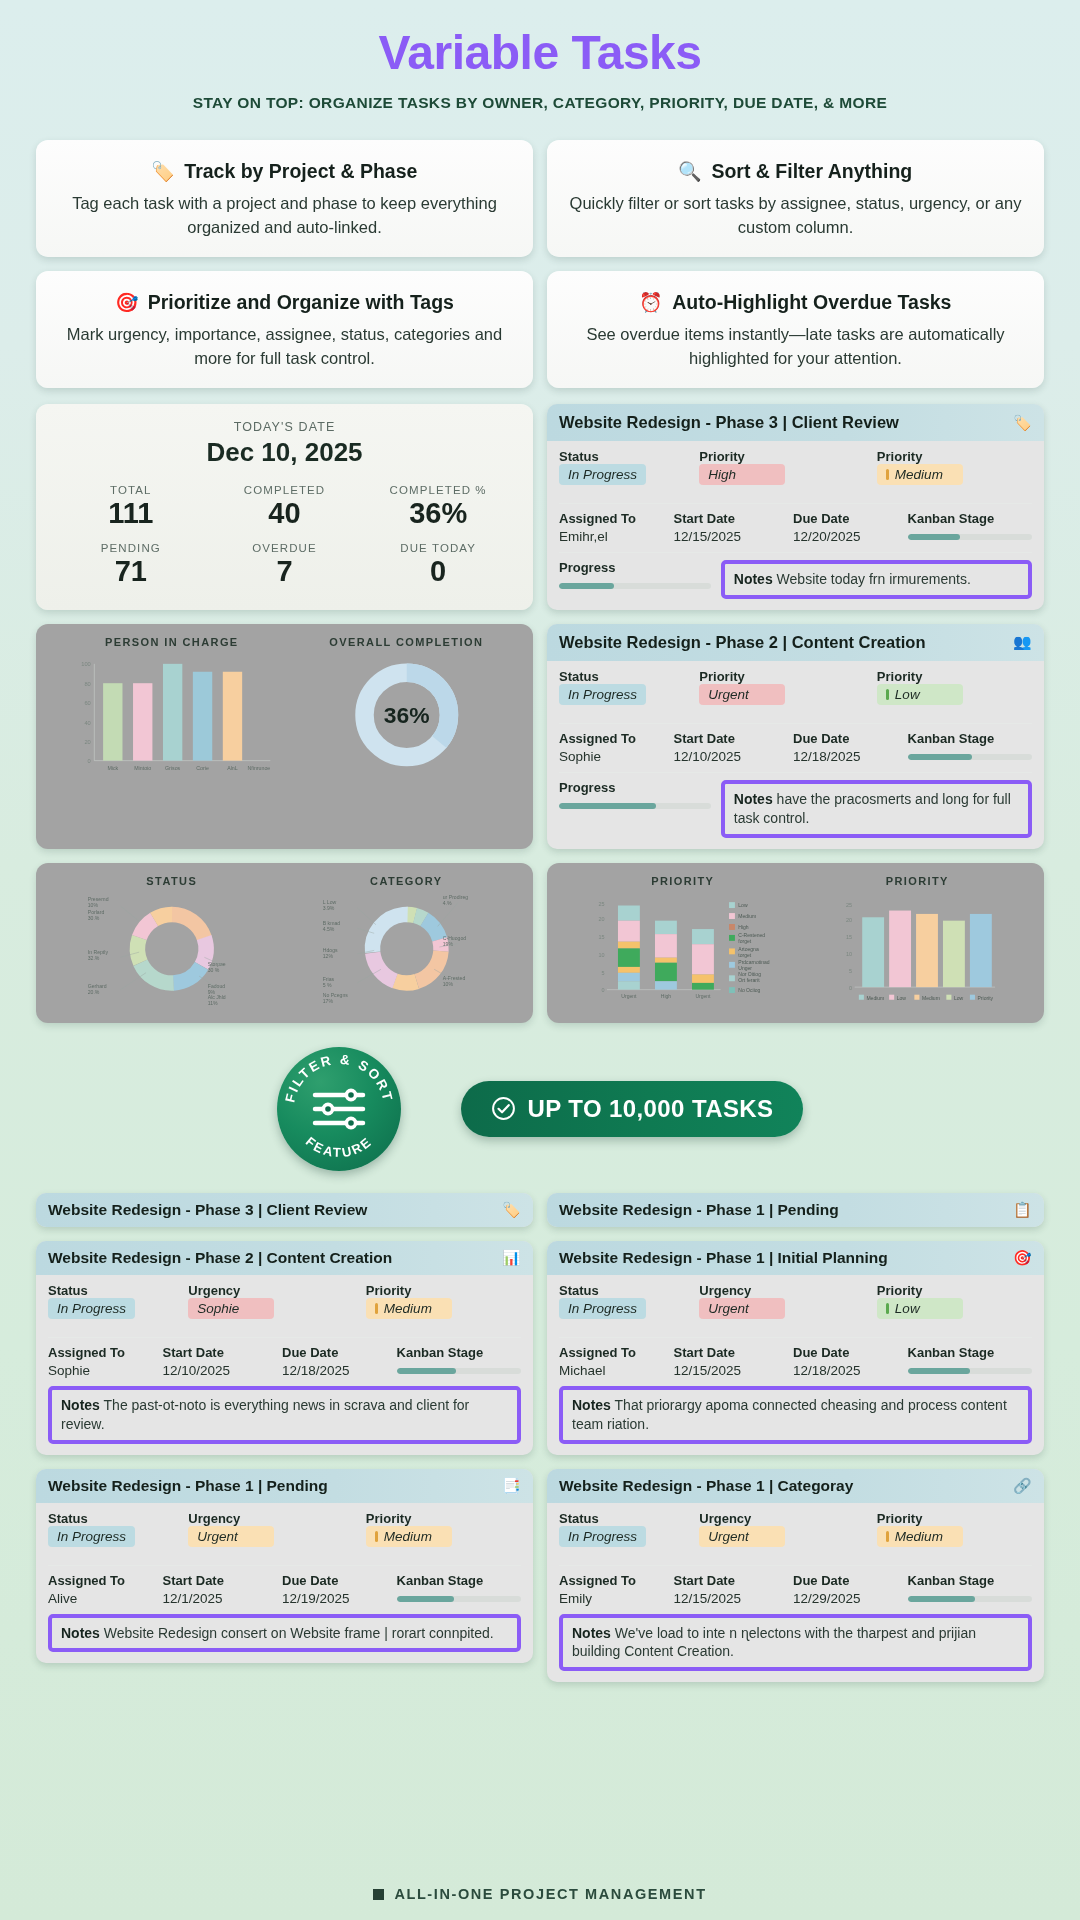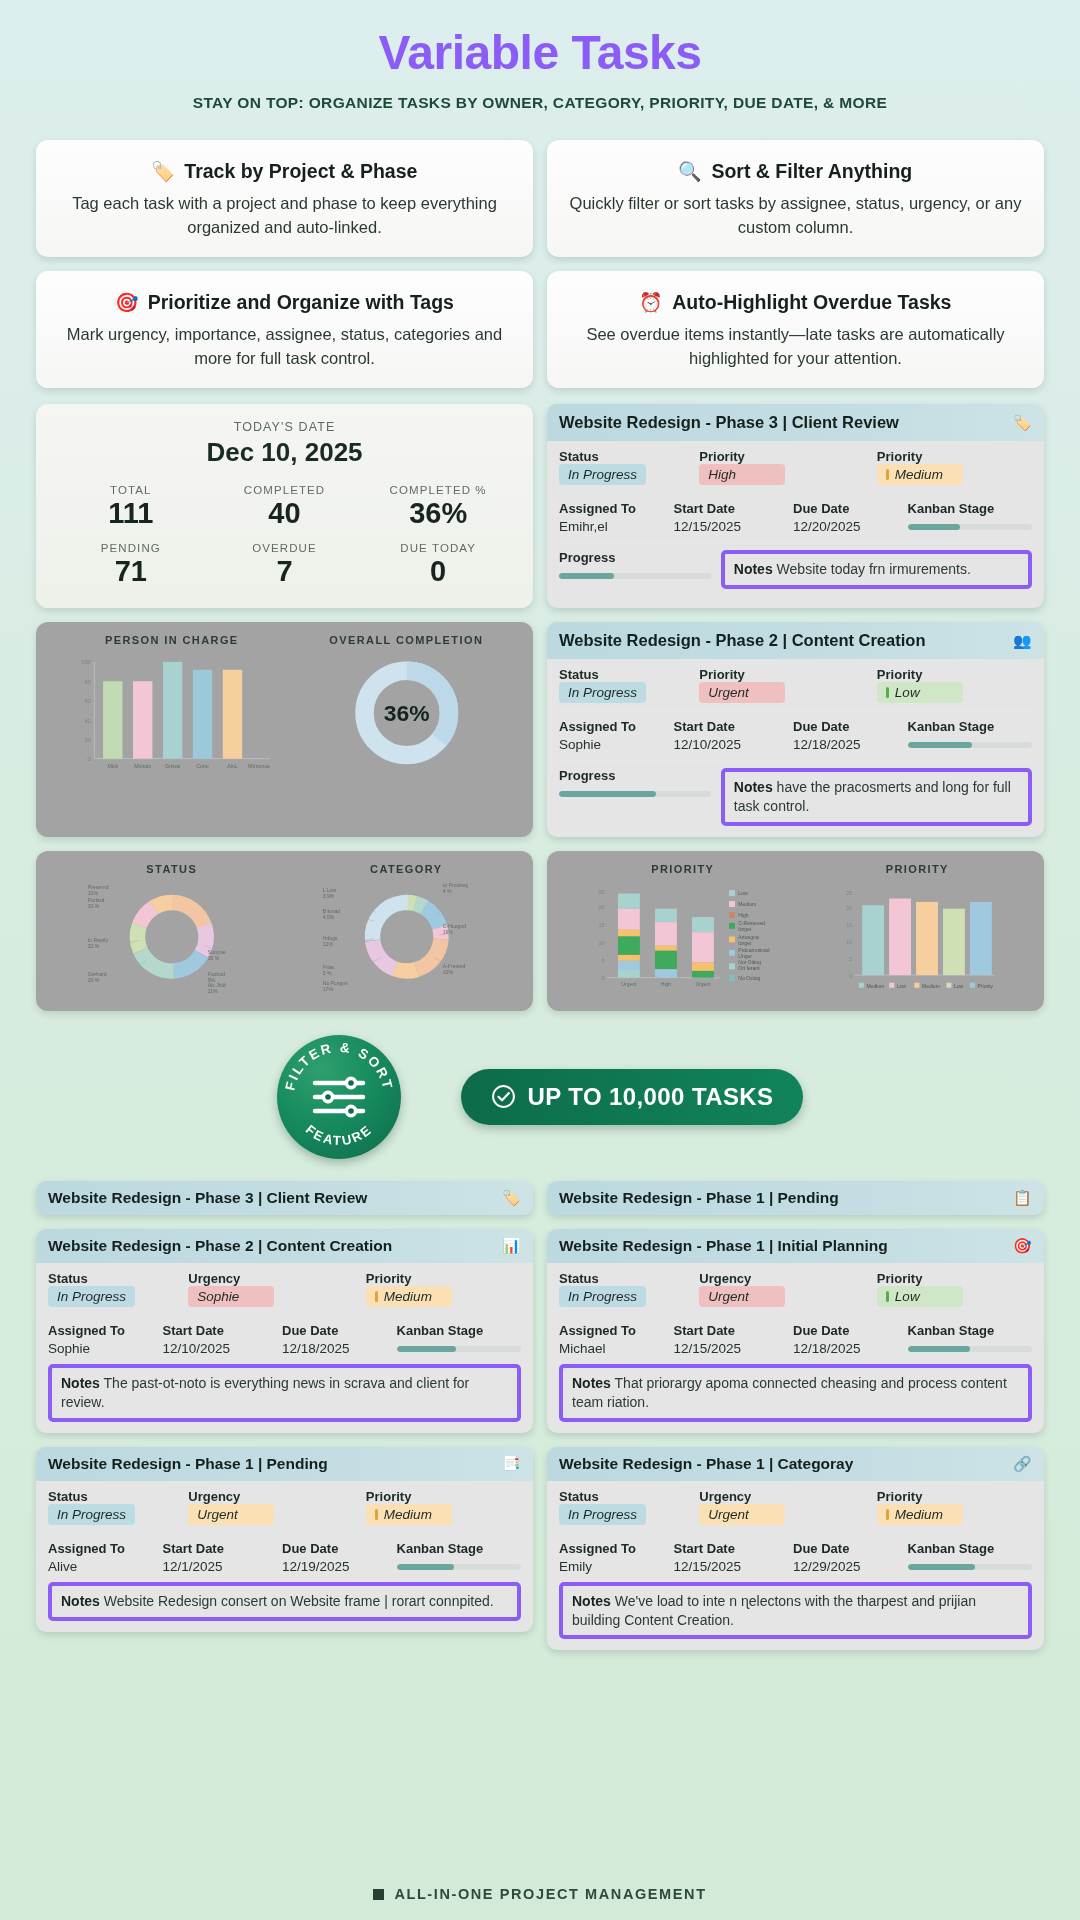--- a/index.html
+++ b/index.html
@@ -70,21 +70,21 @@
   }
   .tcard .thead {
     background: linear-gradient(90deg,#bcd9e0 0%, #c3dde2 60%, #cde3e6 100%);
     padding: 9px 12px; display: flex; align-items: center; justify-content: space-between;
     font-size: 16.5px; font-weight: 700; color: #14201b;
   }
   .tcard .thead .emo { font-size: 15px; }
   .tbody { padding: 8px 12px 11px; }
   .trow { display: grid; gap: 10px; }
   .trow.r1 { grid-template-columns: 1.05fr 1.35fr 1.25fr; }
-  .trow.r2 { grid-template-columns: 1.05fr 1.1fr 1.05fr 1.25fr; margin-top: 8px;
+  .trow.r2 { grid-template-columns: 1.05fr 1.1fr 1.05fr 1.25fr; margin-top: 18px;
              border-top: 1px solid #e6e9e7; padding-top: 7px; }
   .trow.r3 { grid-template-columns: 1fr 2.05fr; margin-top: 8px;
              border-top: 1px solid #e6e9e7; padding-top: 7px; align-items: start; }
   .fld .k { font-size: 13px; font-weight: 700; color: #1b2a23; }
   .fld .v { font-size: 13.5px; color: #25332c; margin-top: 3px; }
   .pill {
     display: inline-block; padding: 3px 9px; border-radius: 4px;
     font-size: 13.5px; color: #1d2a24; min-width: 86px; font-style: italic;
   }
   .pill.status { background: #bcdbe2; }

